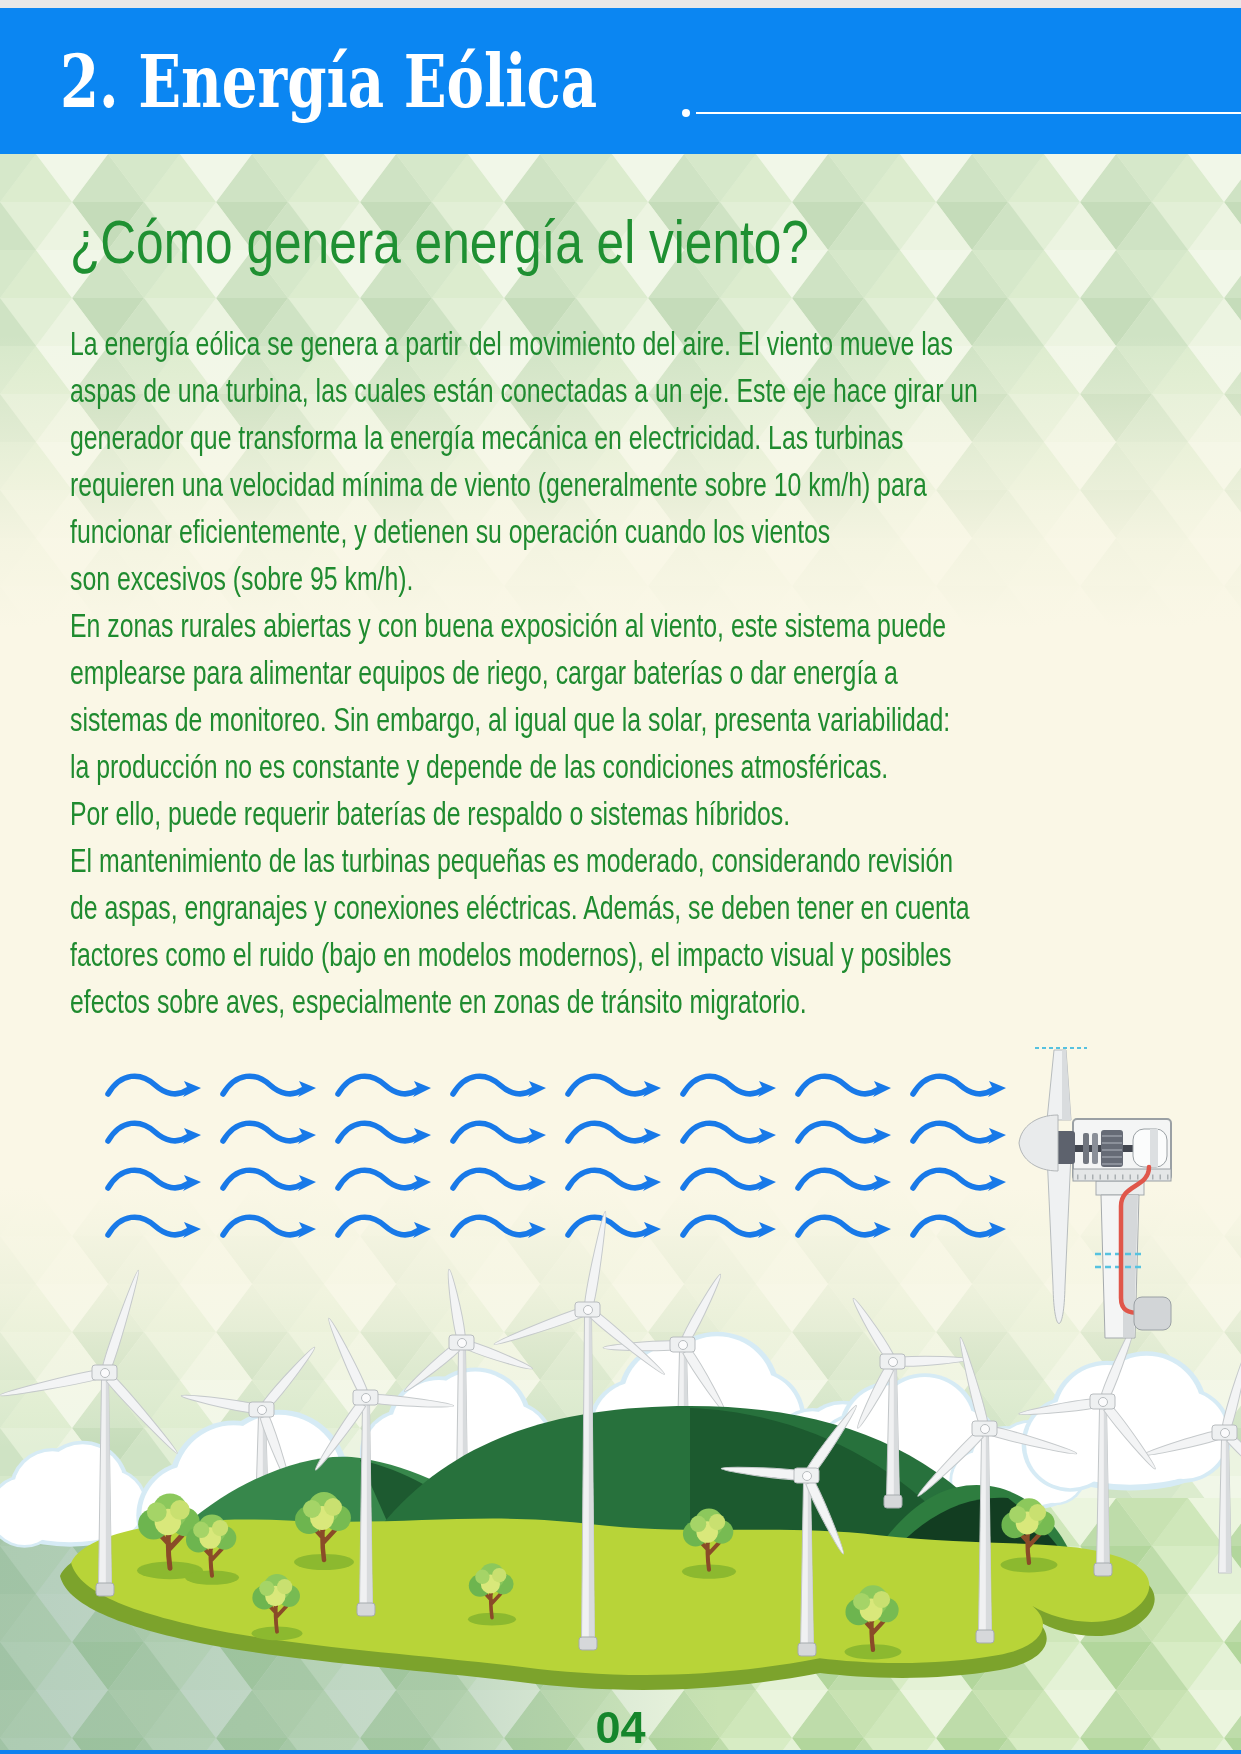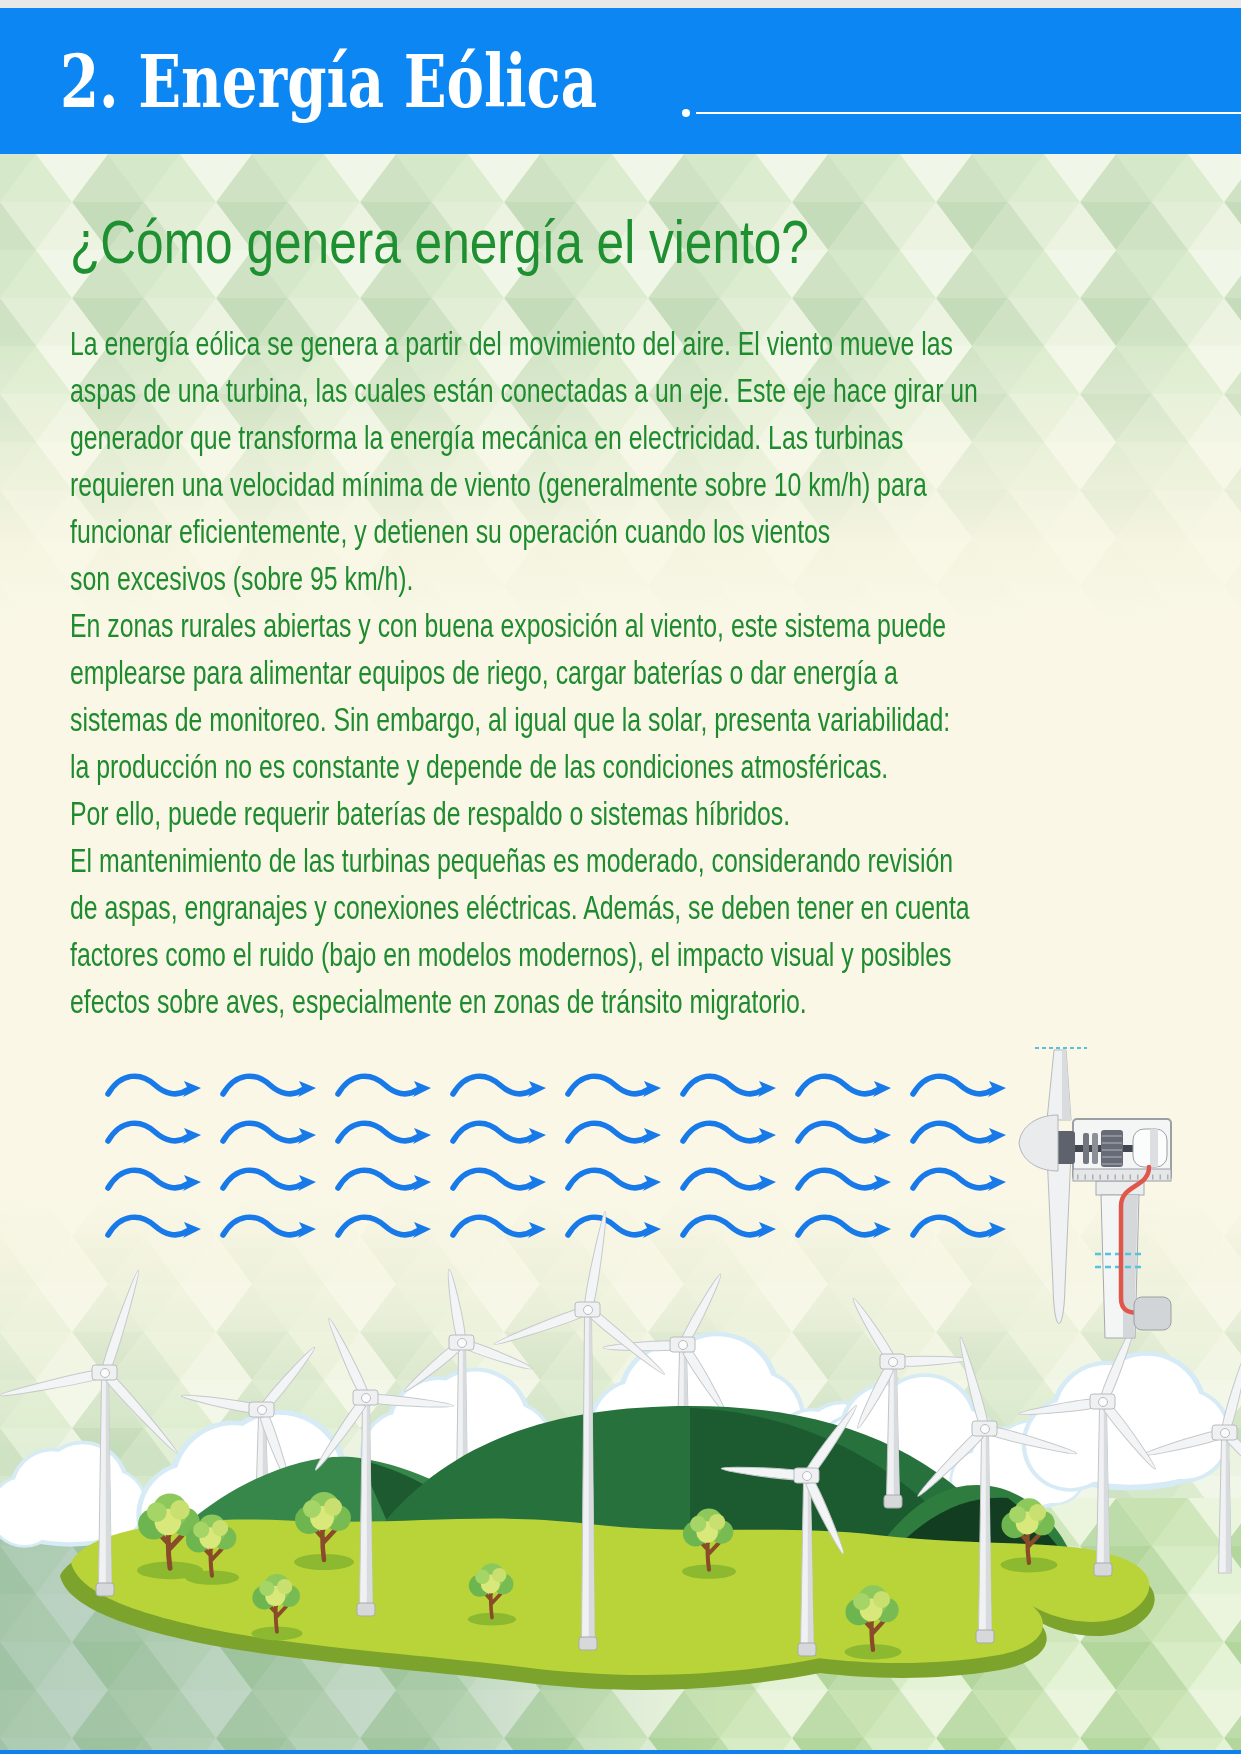--- a/index.html
+++ b/index.html
@@ -649,14 +649,15 @@
     <rect x="60" y="133" width="98" height="12" fill="#e4e6e7" stroke="#9aa0a4"></rect>
     <line x1="64" y1="141" x2="156" y2="141" stroke="#aaafb2" stroke-width="5" stroke-dasharray="1.5 6"></line>
 
     <rect x="36" y="95" width="26" height="33" rx="3" fill="#5d626d"></rect>
     <path d="M45,79 C24,79 8,90 6,107 C8,124 24,135 45,135 Z" fill="#e9ebec" stroke="#b2b6b8"></path>
 
     <path d="M136,131 C136,152 108,148 108,170 L108,262 C108,275 116,277 127,277" fill="none" stroke="#e0564a" stroke-width="4.5" stroke-linecap="round"></path>
     <rect x="121" y="261" width="37" height="33" rx="8" fill="#d2d5d7" stroke="#9aa0a4"></rect>
   </svg>
 
+  <div class="page-number">04</div>
   <footer class="footer-bar"></footer>
 </div>
 
 </body></html>

